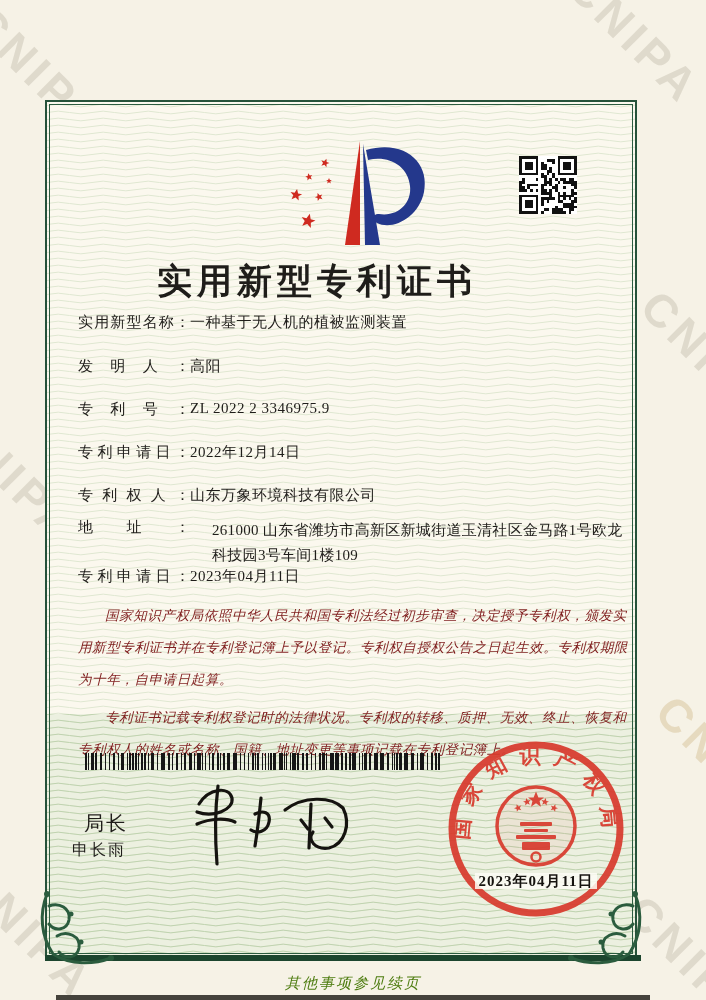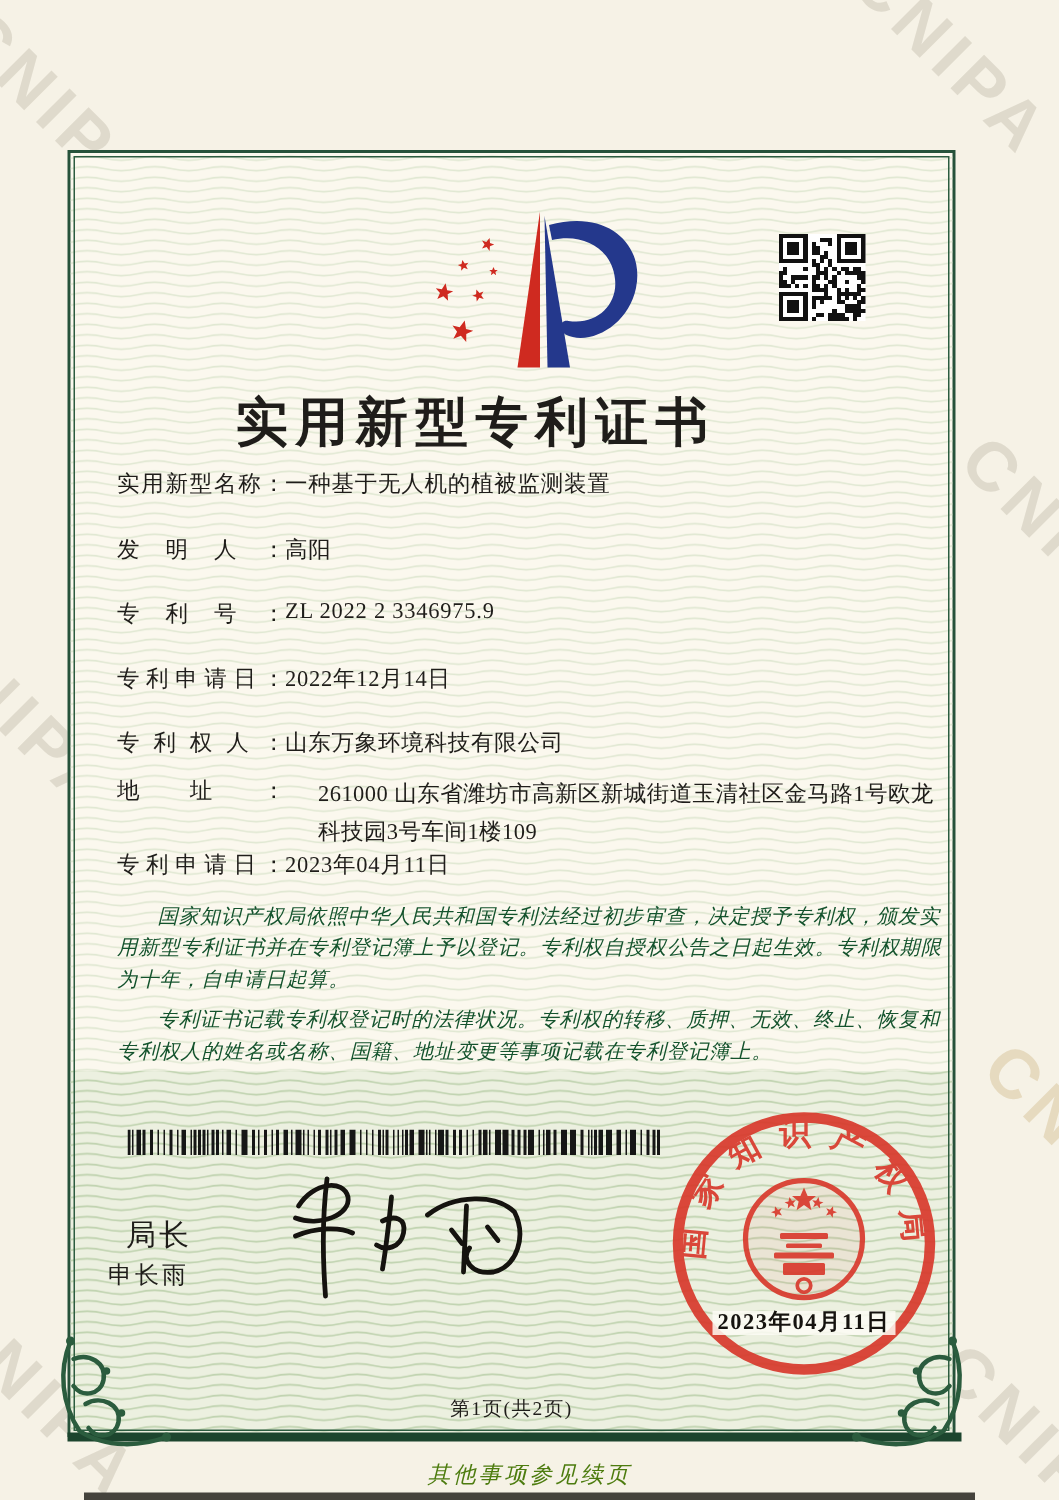--- a/index.html
+++ b/index.html
@@ -57,22 +57,22 @@
   .val{margin-left:0;letter-spacing:.5px;}
   .addr-val{
     display:inline-block;margin-left:22px;width:420px;
     white-space:normal;line-height:25px;letter-spacing:.3px;vertical-align:top;font-family:Liberation Serif, serif;
   }
   .grant2{position:absolute;left:265px;top:0;white-space:nowrap;}
   .lb2{display:inline-block;letter-spacing:3px;}
 
   .paras{
     position:absolute;left:78px;top:600px;width:552px;
-    font-size:13.5px;line-height:21px;font-style:italic;letter-spacing:.6px;
-    color:#14532d;
+    font-size:13.5px;line-height:32px;font-style:italic;letter-spacing:.6px;
+    color:#7f1d1d;
   }
   .paras p{margin:0 0 6px 0;text-indent:2em;}
 
   .barcode{position:absolute;left:85px;top:753px;width:358px;height:17px;}
 
   .sig-title{position:absolute;left:84px;top:810px;font-size:20px;letter-spacing:2px;}
   .sig-name{position:absolute;left:72px;top:840px;font-size:16px;letter-spacing:2px;}
   .autograph{position:absolute;left:185px;top:780px;}
 
   .seal{position:absolute;left:447px;top:740px;width:178px;height:178px;}
@@ -462,17 +462,16 @@
           </g>
         </g>
       </g>
       <defs>
         <path id="est" d="M0,-8 L2.3,-2.5 L7.6,-2.5 L3.4,1 L4.7,6.5 L0,3.2 L-4.7,6.5 L-3.4,1 L-7.6,-2.5 L-2.3,-2.5 Z"></path>
       </defs>
     </svg>
     <div class="seal-date"><span>2023年04月11日</span></div>
   </div>
 
-  <div class="pageinfo">第1页(共2页)</div>
   <div class="note">其他事项参见续页</div>
   <div class="bottomstrip"></div>
 
 </div>
 
 </body></html>

